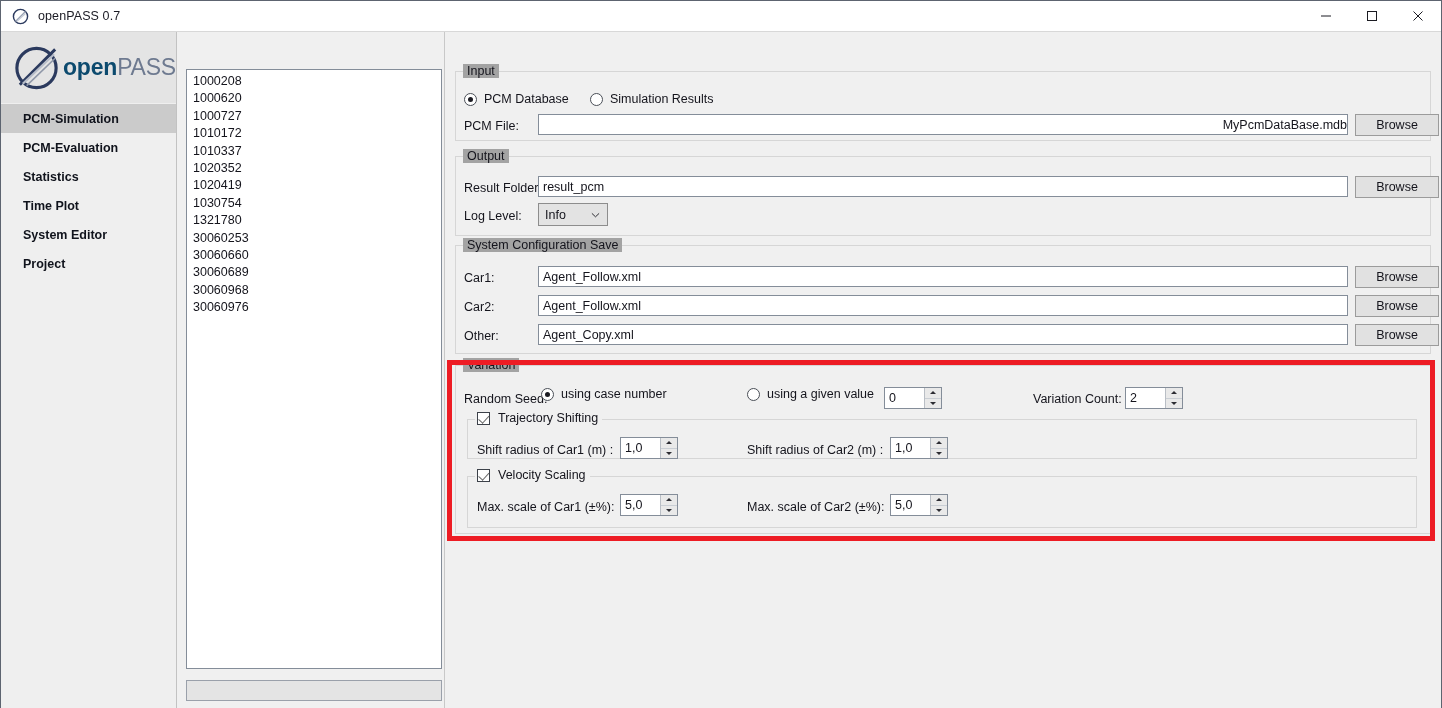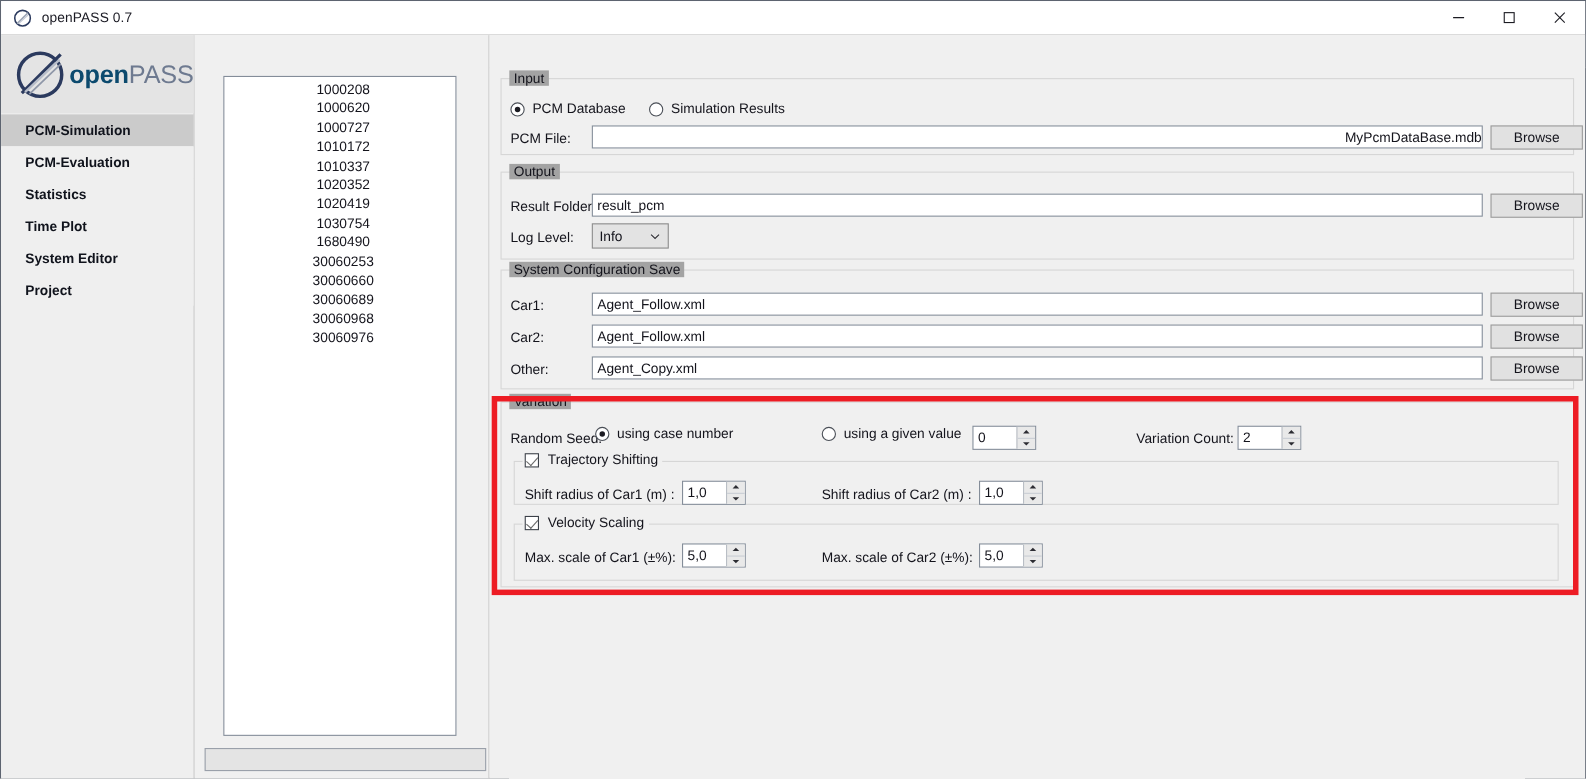--- a/index.html
+++ b/index.html
@@ -67,27 +67,26 @@
   .nav-item.sel { background: #cbcbcb; }
 
   
   .listcol {
     position: absolute; left: 176px; top: 31px;
     width: 268px; height: 676px;
     background: #f0f0f0;
     border-right: 1px solid #c8c8c8;
   }
   .caselist {
-    position: absolute; left: 26px; top: 37px;
-    width: 212px; height: 600px;
+    position: absolute; left: 9px; top: 37px;
+    width: 256px; height: 600px;
     background: #ffffff;
     border: 1px solid #848d99;
     overflow: hidden;
     padding: 3px 0 0 0;
-    text-align: center;
   }
   .case-item {
     height: 17.4px;
     line-height: 17.4px;
     padding-left: 6px;
     font-size: 12.5px;
     color: #14141c;
     white-space: nowrap;
   }
   .progbar {
@@ -355,21 +354,21 @@
   <div class="listcol">
     <div class="caselist" id="caselist">
         <div class="case-item">1000208</div>
         <div class="case-item">1000620</div>
         <div class="case-item">1000727</div>
         <div class="case-item">1010172</div>
         <div class="case-item">1010337</div>
         <div class="case-item">1020352</div>
         <div class="case-item">1020419</div>
         <div class="case-item">1030754</div>
-        <div class="case-item">1680490</div>
+        <div class="case-item">1321780</div>
         <div class="case-item">30060253</div>
         <div class="case-item">30060660</div>
         <div class="case-item">30060689</div>
         <div class="case-item">30060968</div>
         <div class="case-item">30060976</div>
       </div>
     <div class="progbar">
       <span></span>
     </div>
   </div>

